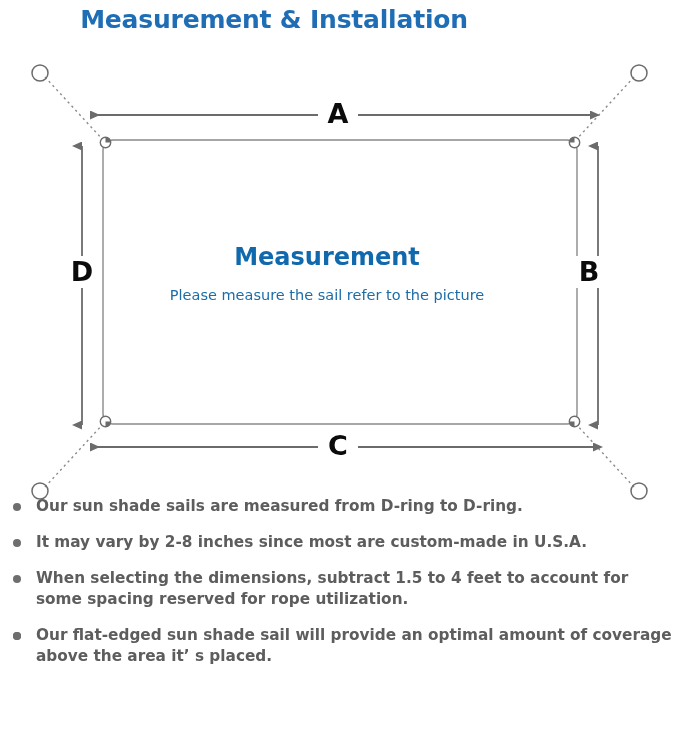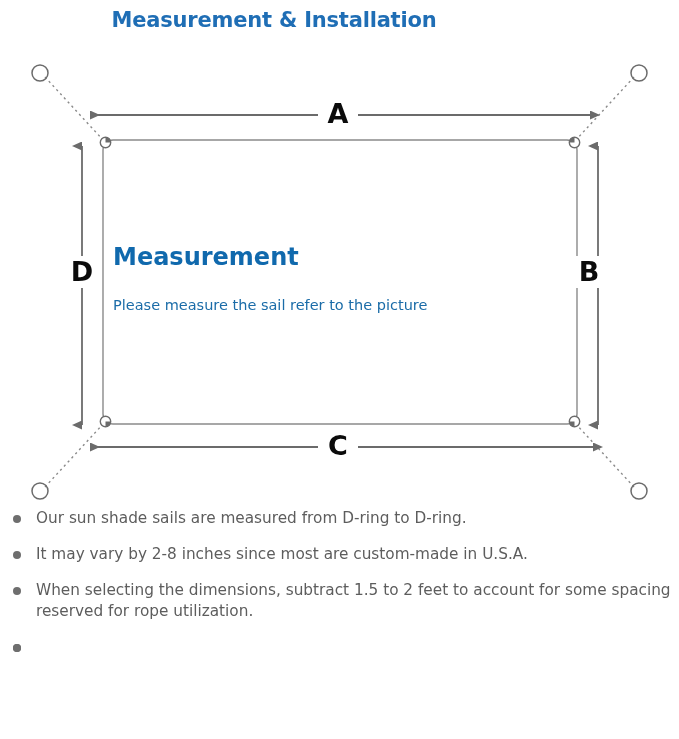--- a/index.html
+++ b/index.html
@@ -19,21 +19,21 @@
   
   .page-title {
     position: absolute;
     left: 0;
     top: 0;
     width: 548px;
     height: 42px;
     line-height: 40px;
     text-align: center;
     font-family: "DejaVu Sans", sans-serif;
-    font-size: 21px;
+    font-size: 25px;
     font-weight: bold;
     letter-spacing: -0.2px;
     color: #1f6eb5;
     white-space: nowrap;
   }
 
   
   .diagram {
     position: absolute;
     left: 0;
@@ -41,40 +41,41 @@
     width: 679px;
     height: 470px;
   }
   .diagram svg {
     display: block;
   }
 
   
   .sail-caption {
     position: absolute;
-    left: 113px;
+    left: 97px;
     top: 196px;
     width: 460px;
+    text-align: center;
     pointer-events: none;
   }
   .sail-caption .head {
     font-family: "DejaVu Sans", sans-serif;
     font-size: 24px;
     font-weight: bold;
     color: #1069ad;
     line-height: 30px;
     white-space: nowrap;
   }
   .sail-caption .sub {
     font-family: "DejaVu Sans", sans-serif;
     font-size: 14.5px;
     font-weight: normal;
     color: #1b6ca8;
     line-height: 24px;
-    margin-top: 21px;
+    margin-top: 11px;
     white-space: nowrap;
   }
 
   
   .dim-letter {
     position: absolute;
     font-family: "DejaVu Sans", sans-serif;
     font-weight: bold;
     font-size: 27px;
     color: #0b0b0b;
@@ -84,22 +85,23 @@
   }
   .dim-a { left: 318px; top:  52px; width: 40px; height: 32px; }
   .dim-c { left: 318px; top: 384px; width: 40px; height: 32px; }
   .dim-d { left:  64px; top: 210px; width: 36px; height: 32px; }
   .dim-b { left: 571px; top: 210px; width: 36px; height: 32px; }
 
   
   .notes {
     position: absolute;
     left: 0;
-    top: 508px;
+    top: 496px;
     width: 679px;
+    font-weight: bold;
   }
   .note-item {
     position: relative;
     padding-left: 36px;
     padding-right: 4px;
     margin-bottom: 15px;
     font-family: "DejaVu Sans", sans-serif;
     font-size: 15.3px;
     line-height: 21px;
     color: #5d5d5d;
@@ -205,21 +207,22 @@
   <div class="note-item">
     <span class="note-bullet"></span>
     <span>Our sun shade sails are measured from D-ring to D-ring.</span>
   </div>
   <div class="note-item">
     <span class="note-bullet"></span>
     <span>It may vary by 2-8 inches since most are custom-made in U.S.A.</span>
   </div>
   <div class="note-item">
     <span class="note-bullet"></span>
-    <span>When selecting the dimensions, subtract 1.5 to 2 feet to account for some spacing reserved for rope utilization.</span>
-  </div>
-  <div class="note-item">
-    <span class="note-bullet"></span>
-  </div>
-  <div class="note-item">
-    <span class="note-bullet"></span>
+    <span>When selecting the dimensions, subtract 1.5 to 4 feet to account for some spacing reserved for rope utilization.</span>
+  </div>
+  <div class="note-item">
+    <span class="note-bullet"></span>
+  </div>
+  <div class="note-item">
+    <span class="note-bullet"></span>
+    <span>Our flat-edged sun shade sail will provide an optimal amount of coverage above the area it’ s placed.</span>
   </div>
 </div>
 
 </body></html>

